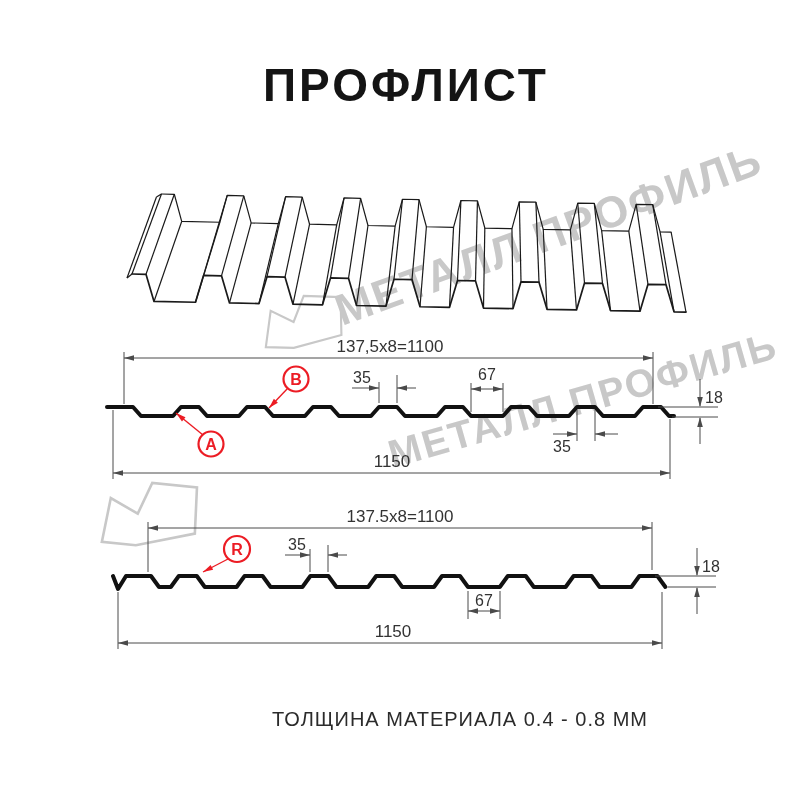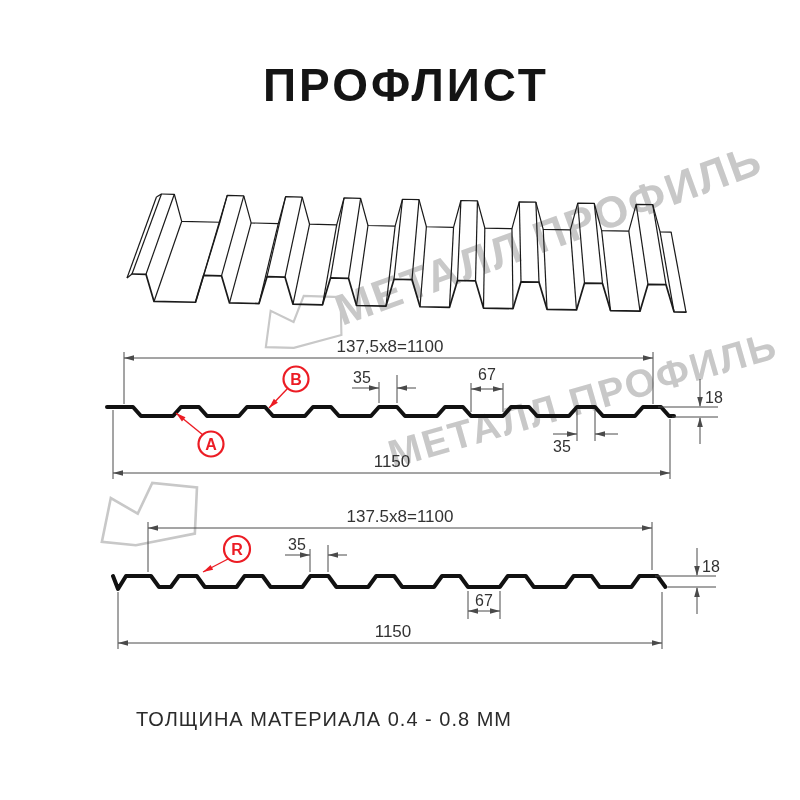--- a/index.html
+++ b/index.html
@@ -1,21 +1,21 @@
 <!DOCTYPE html>
 <html><head>
 <meta charset="utf-8">
 <style>
   html,body{margin:0;padding:0;}
   .page{position:relative;width:800px;height:800px;background:#ffffff;overflow:hidden;
         font-family:"Liberation Sans","DejaVu Sans",sans-serif;}
   .hdr{position:absolute;left:0;top:58px;width:800px;text-align:center;z-index:2;}
   .title{font-size:46px;font-weight:bold;letter-spacing:3px;color:#141414;padding-left:12px;}
   .subtitle{margin-top:10px;font-size:22px;letter-spacing:2px;color:#1c1c1c;font-weight:500;}
-  .footer{position:absolute;left:0;top:708px;width:648px;text-align:center;
+  .footer{position:absolute;left:0;top:708px;width:648px;text-align:right;
           font-size:20px;letter-spacing:1px;color:#2b2b2b;font-weight:500;z-index:2;}
   svg#diagram{position:absolute;left:0;top:0;z-index:1;}
   text{font-family:"Liberation Sans","DejaVu Sans",sans-serif;}
 </style>
 </head>
 <body>
 
 <div class="page">
   <div class="hdr">
     <div class="title">ПРОФЛИСТ</div>

